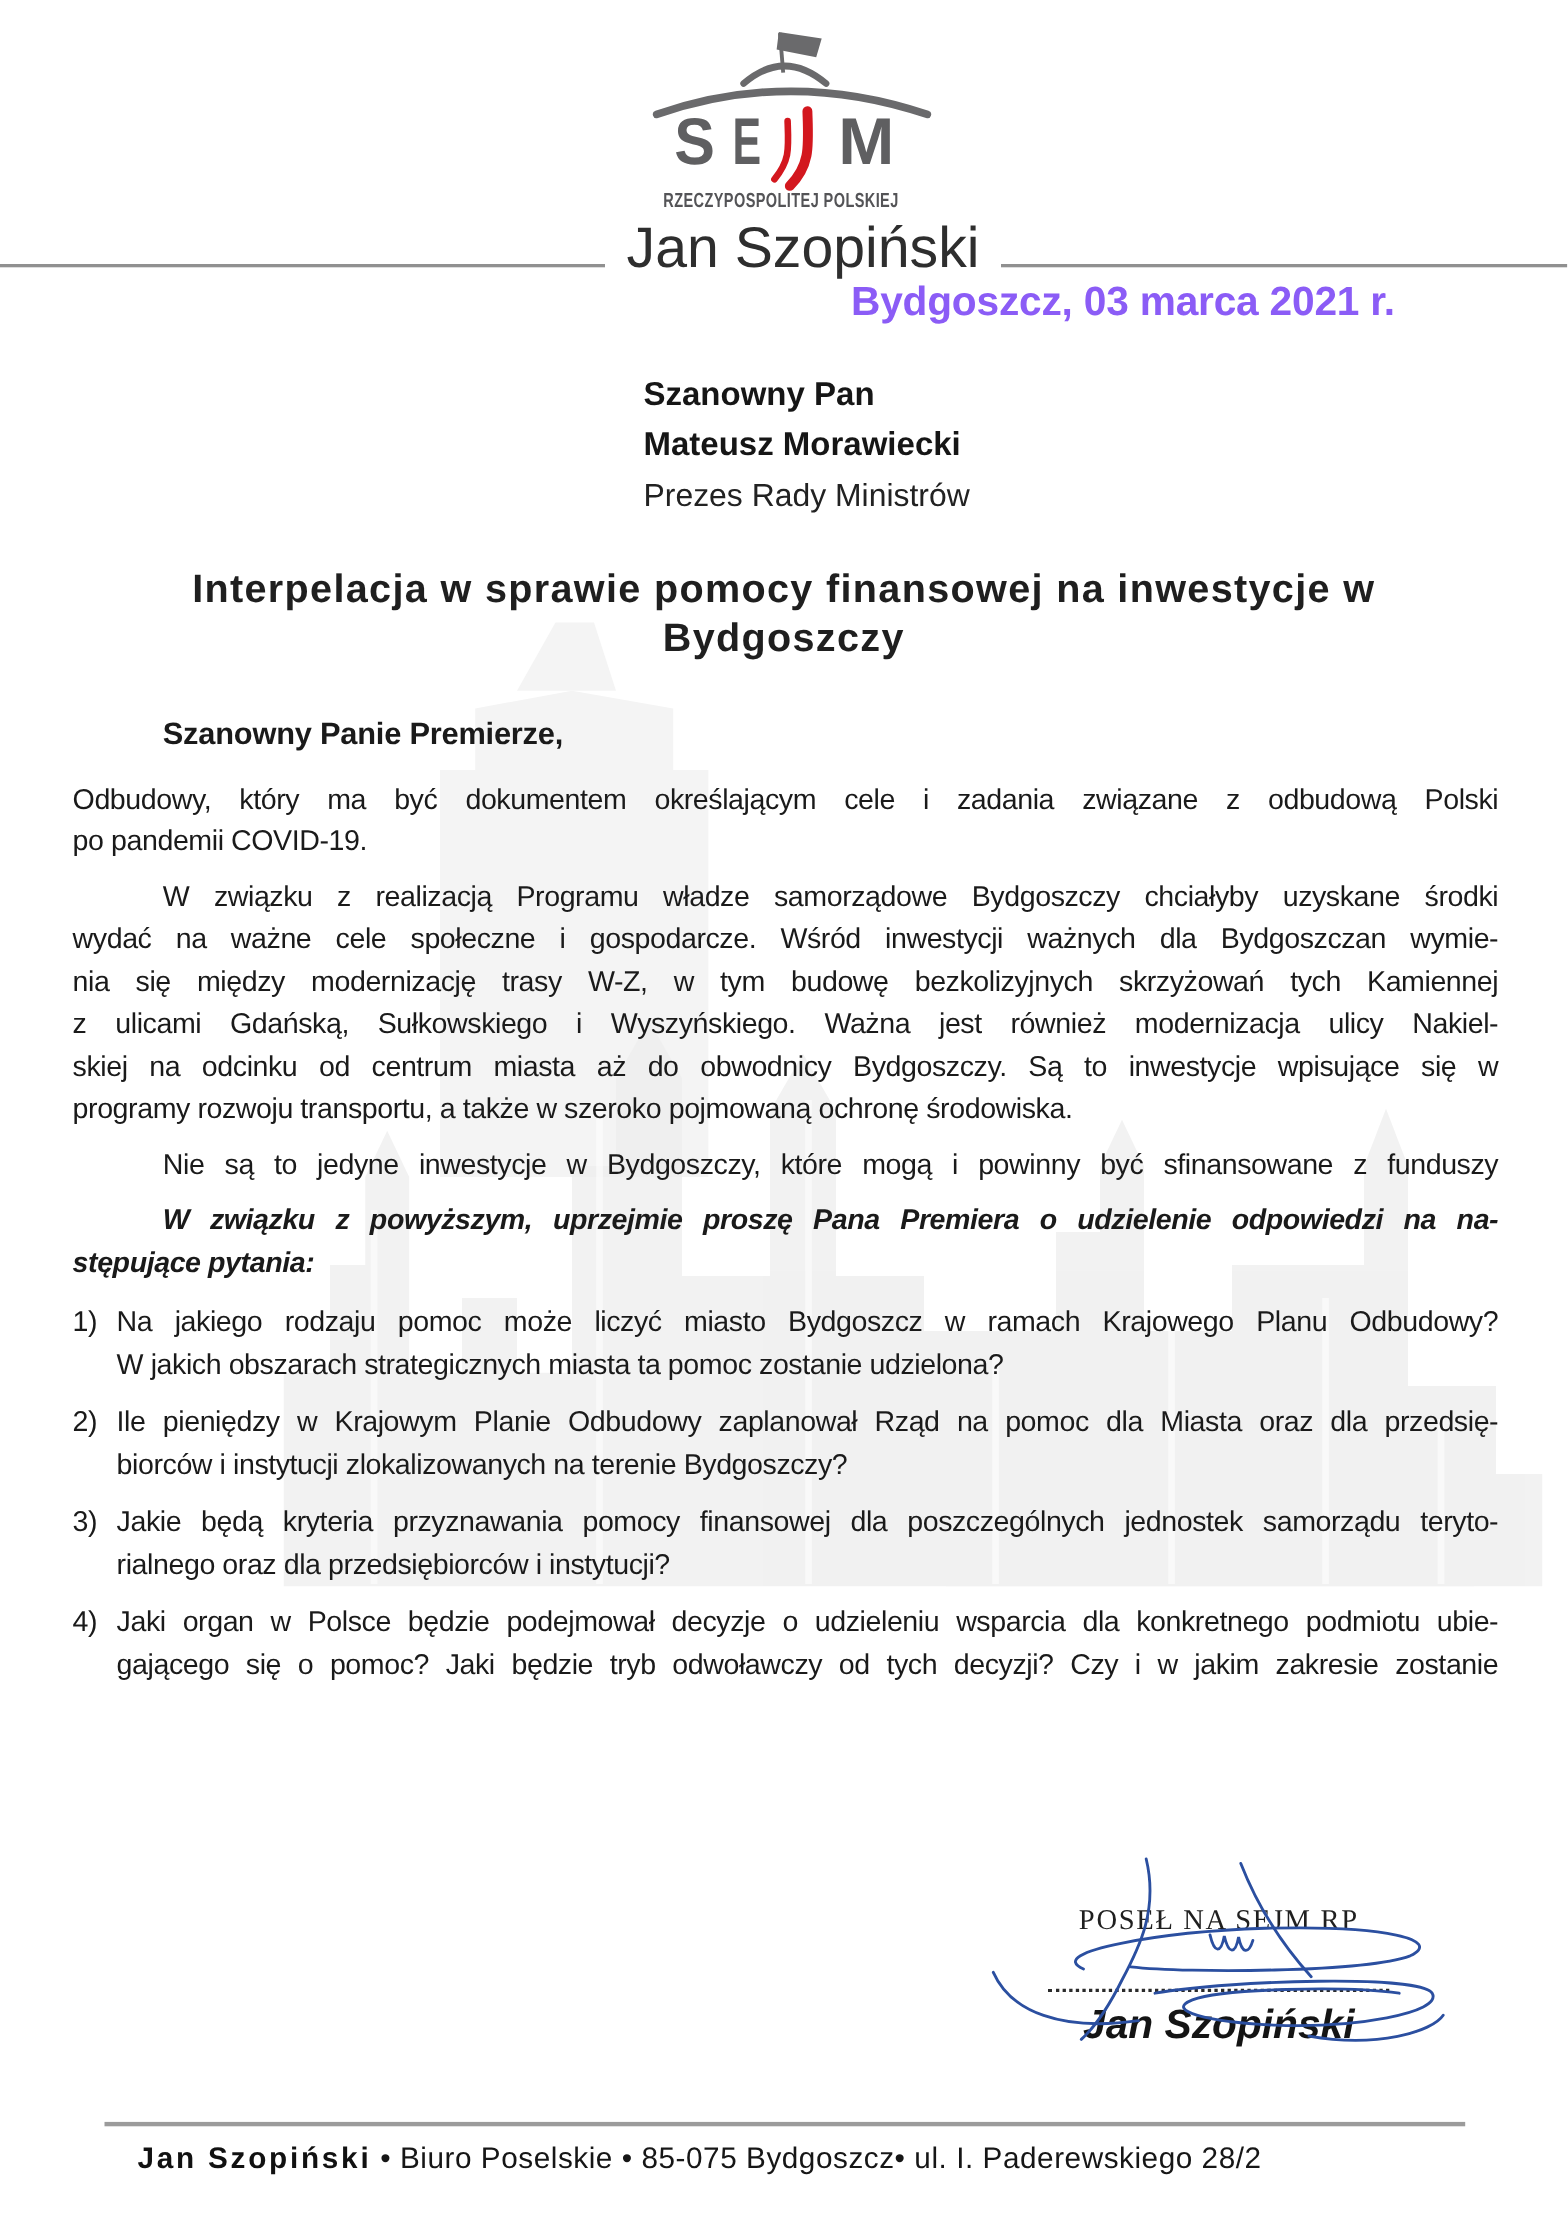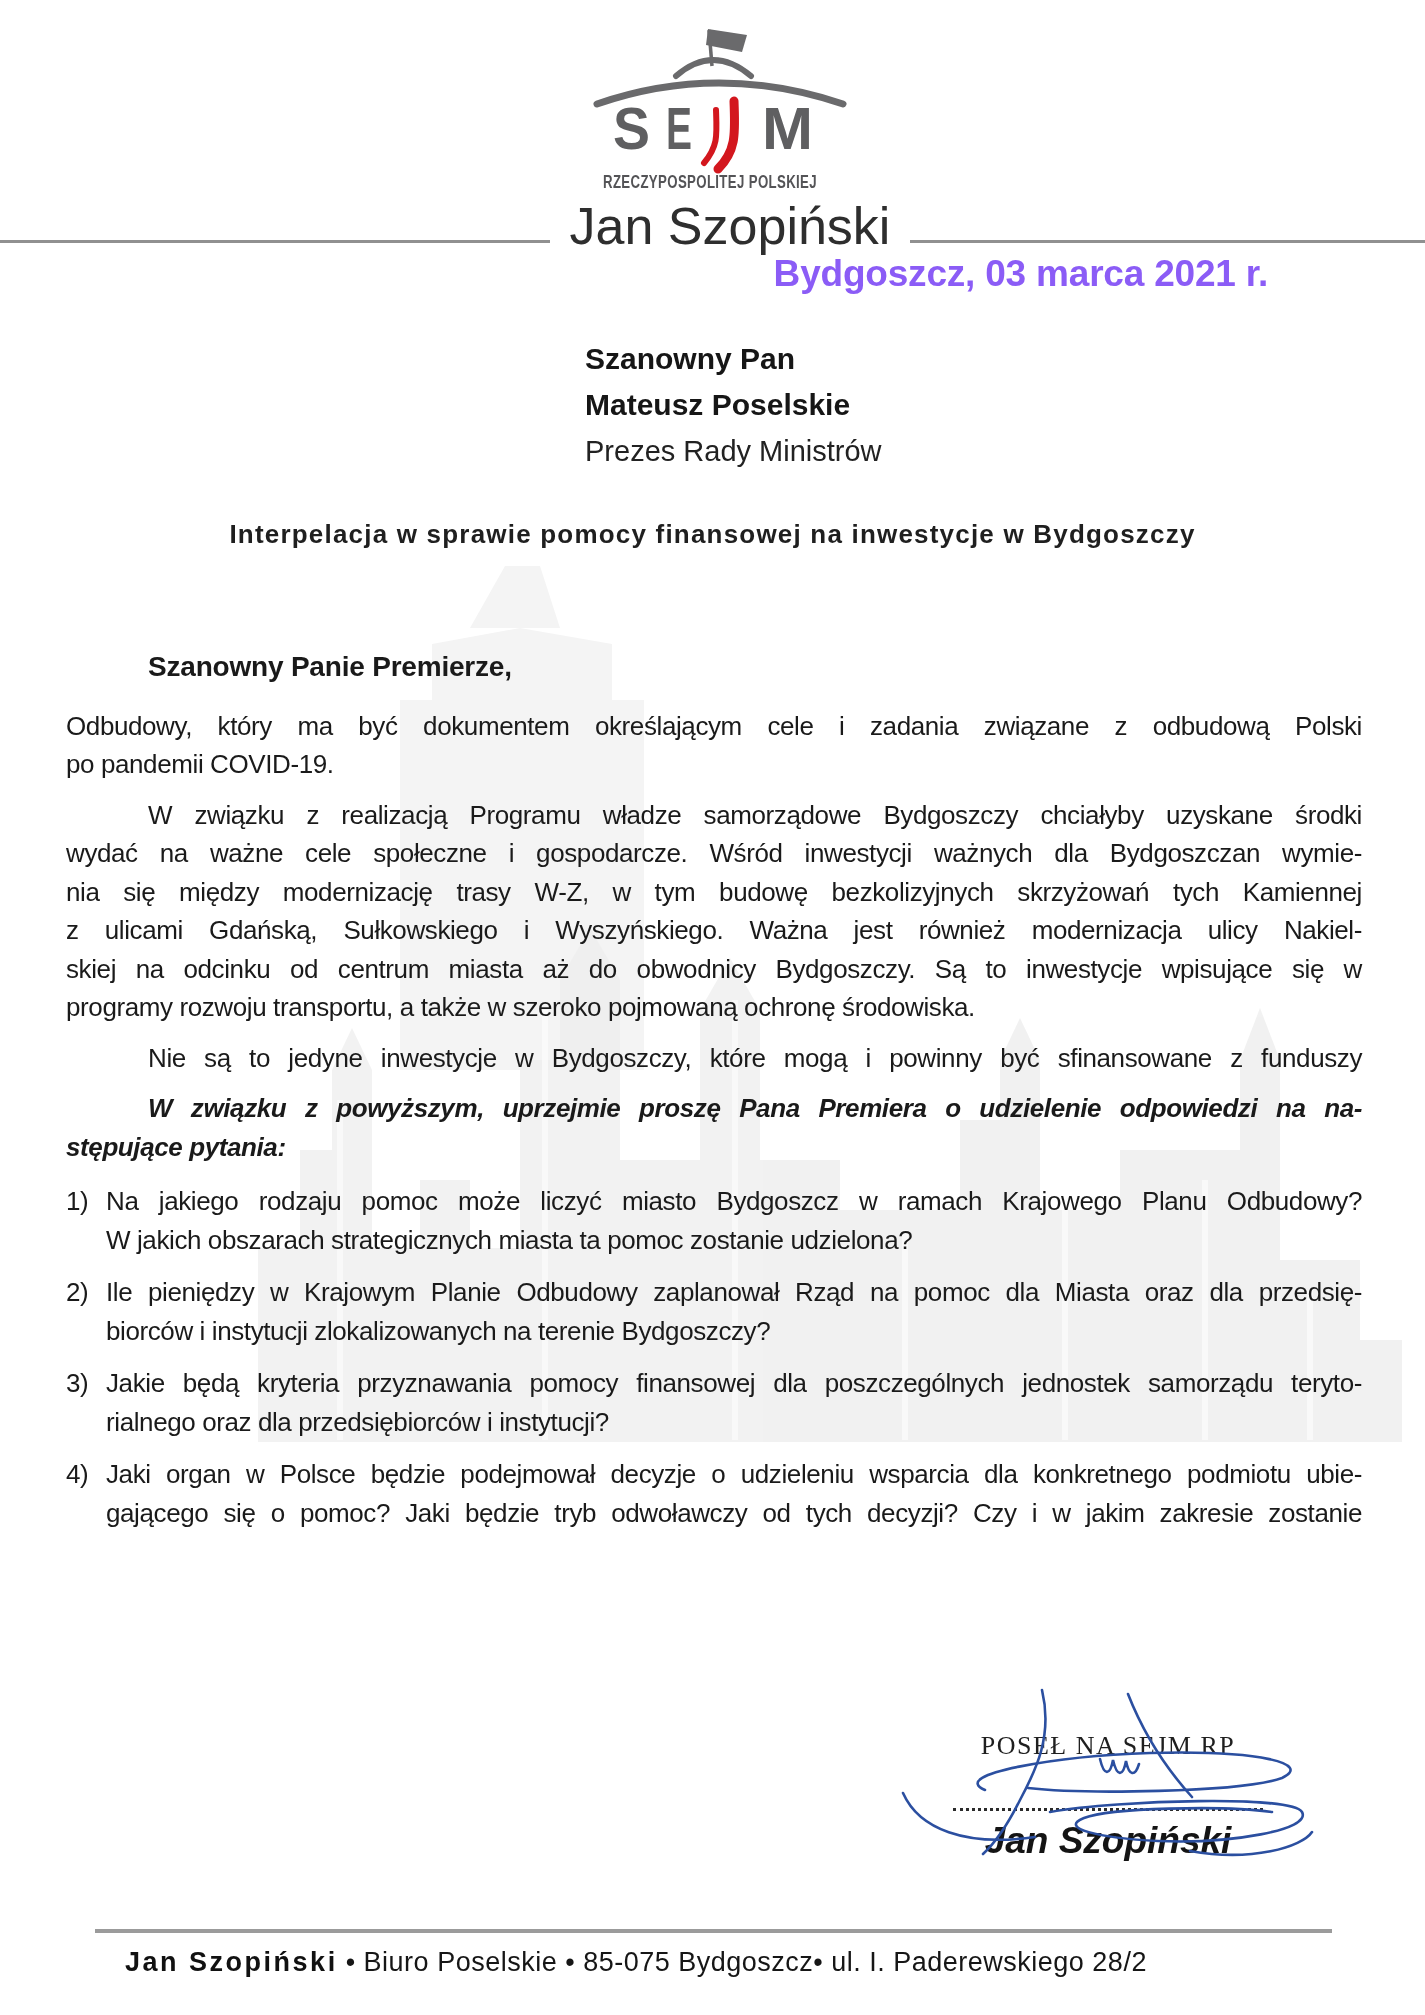--- a/index.html
+++ b/index.html
@@ -22,21 +22,21 @@
     position:absolute;right:157px;top:253px;z-index:2;
     font-size:37px;font-weight:600;letter-spacing:-0.2px;color:#8b5cf6;
   }
   
   .recipient{position:absolute;left:585px;top:336px;line-height:46px;z-index:2;}
   .recipient .r-bold{font-size:30px;font-weight:bold;color:#161616;}
   .recipient .r-reg{font-size:29px;font-weight:400;color:#222;}
   
   .subject{
     position:absolute;left:60px;top:512px;width:1305px;z-index:2;
-    font-size:26px;font-weight:600;letter-spacing:1.2px;line-height:45px;color:#1f1f1f;
+    font-size:36px;font-weight:600;letter-spacing:1.2px;line-height:45px;color:#1f1f1f;
   }
   .subject .tline,.subject .tlast{text-align:center;text-align-last:center;}
   
   .bodytext{
     position:absolute;left:66px;top:648px;width:1296px;z-index:2;
     font-size:26px;letter-spacing:-0.4px;line-height:38.5px;color:#1a1a1a;
   }
   .salutation{font-weight:bold;font-size:28px;padding-left:82px;margin:0 0 20px 0;letter-spacing:-0.2px;}
   .para{margin:0 0 12px 0;}
   .para.emph{font-weight:bold;font-style:italic;}
@@ -111,21 +111,21 @@
     <text x="710" y="188" text-anchor="middle" font-family="Liberation Sans, sans-serif" font-size="18.5" font-weight="700" letter-spacing="0.5" fill="#545457" textLength="214" lengthAdjust="spacingAndGlyphs">RZECZYPOSPOLITEJ POLSKIEJ</text>
   </svg>
 
   <div class="rule left"></div>
   <div class="rule right"></div>
   <div class="deputy-name">Jan Szopiński</div>
   <div class="dateline">Bydgoszcz, 03 marca 2021 r.</div>
 
   <div class="recipient">
     <div class="r-bold">Szanowny Pan</div>
-    <div class="r-bold">Mateusz Poselskie</div>
+    <div class="r-bold">Mateusz Morawiecki</div>
     <div class="r-reg">Prezes Rady Ministrów</div>
   </div>
 
   <div class="subject">
       <div class="tline tfirst">Interpelacja w sprawie pomocy finansowej na inwestycje w Bydgoszczy</div>
     </div>
 
   <div class="bodytext">
     <div class="salutation">Szanowny Panie Premierze,</div>
     <div class="para">

